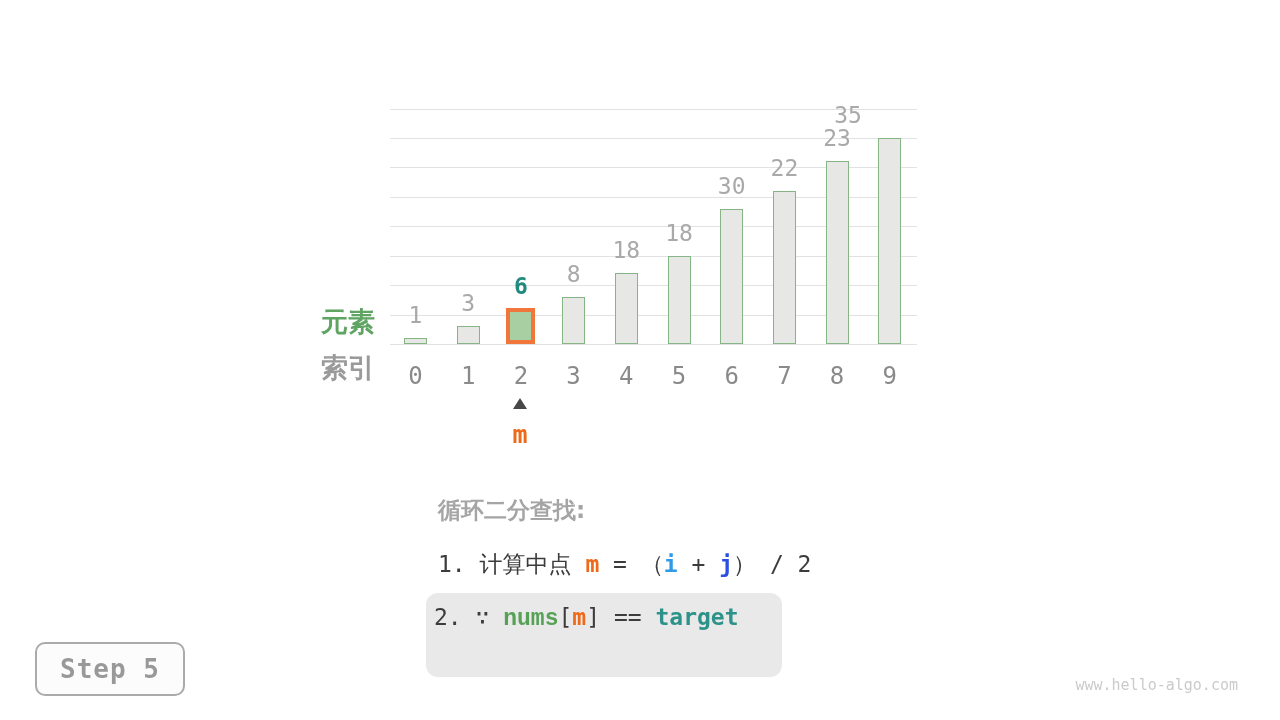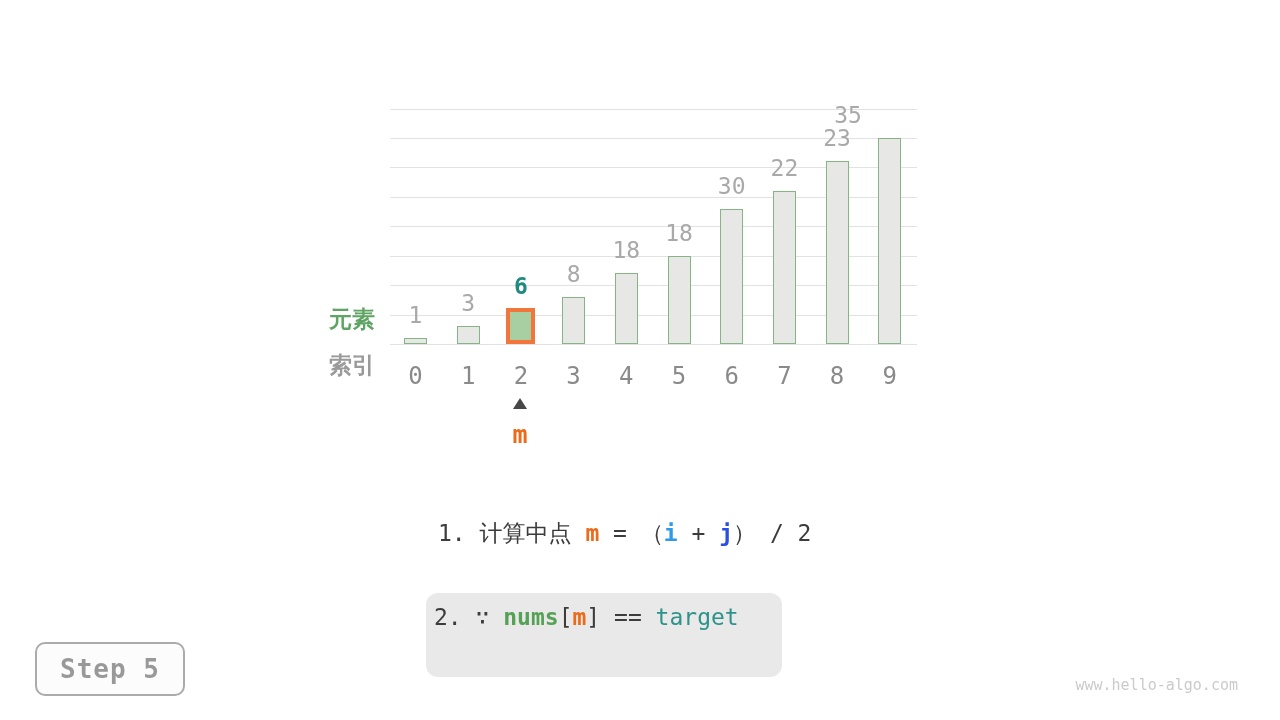--- a/index.html
+++ b/index.html
@@ -17,21 +17,21 @@
     position:absolute;width:60px;text-align:center;
     font-family:"DejaVu Sans Mono","Liberation Mono",monospace;
     font-size:23px;color:var(--gray-value);
   }
   .val-highlight{color:var(--teal-value);font-weight:bold;}
   .idx-label{
     position:absolute;width:60px;text-align:center;
     font-family:"DejaVu Sans Mono","Liberation Mono",monospace;
     font-size:24px;color:var(--gray-index);
   }
-  .axis-label{position:absolute;width:80px;text-align:right;font-size:23px;font-weight:700;}
+  .axis-label{position:absolute;width:80px;text-align:right;font-size:27px;font-weight:700;}
   .axis-label-y{color:var(--green-label);}
   .axis-label-x{color:var(--gray-label);}
 
   
   .pointer-arrow{
     position:absolute;width:0;height:0;
     border-left:7px solid transparent;border-right:7px solid transparent;
     border-bottom:11px solid #474747;
   }
   .pointer-label{
@@ -44,22 +44,22 @@
   .desc-heading{position:absolute;font-size:23px;font-weight:700;color:var(--gray-heading);}
   .desc-line{
     position:absolute;font-size:23px;color:var(--text-dark);white-space:pre;
     font-family:"DejaVu Sans Mono","Liberation Mono","DejaVu Sans",sans-serif;
   }
   .desc-box{position:absolute;background:var(--box-bg);border-radius:12px;}
   .tok-plain{color:var(--text-dark);}
   .tok-m{color:var(--orange);font-weight:bold;}
   .tok-i{color:var(--blue-i);font-weight:bold;}
   .tok-j{color:var(--blue-j);font-weight:bold;}
-  .tok-nums{color:var(--green-nums);font-weight:bold;}
-  .tok-target{color:var(--teal-target);font-weight:normal;}
+  .tok-nums{color:var(--green-nums);font-weight:bold;font-family:Liberation Mono, monospace;}
+  .tok-target{color:var(--teal-target);font-weight:bold;}
 
   
   .step-badge{
     position:absolute;left:35px;top:642px;width:146px;height:50px;
     background:#fcfcfc;border:2px solid var(--badge-border);border-radius:10px;
     display:flex;align-items:center;justify-content:center;
   }
   .step-badge-text{
     font-family:"DejaVu Sans Mono","Liberation Mono",monospace;
     font-size:26px;font-weight:bold;color:var(--badge-text);letter-spacing:1px;
@@ -126,22 +126,23 @@
         <div class="idx-label" style="left: 859.8px; top: 362px;">9</div>
       </div>
 
     <div class="axis-label axis-label-y abs" style="left:295px;top:304px;">元素</div>
     <div class="axis-label axis-label-x abs" style="left:295px;top:350px;">索引</div>
   </div>
 
   <div class="pointer-arrow" style="left:513px;top:398px;"></div>
   <div class="pointer-label" style="left:500px;top:420px;">m</div>
 
+  <div class="desc-heading" style="left:438px;top:495px;">循环二分查找:</div>
 
-  <div class="desc-line" style="left:438px;top:518px;"><span class="tok-plain">1. 计算中点 </span><span class="tok-m">m</span><span class="tok-plain"> = </span><span class="tok-plain">（</span><span class="tok-i">i</span><span class="tok-plain"> + </span><span class="tok-j">j</span><span class="tok-plain">）</span><span class="tok-plain"> / 2</span></div>
+  <div class="desc-line" style="left:438px;top:549px;"><span class="tok-plain">1. 计算中点 </span><span class="tok-m">m</span><span class="tok-plain"> = </span><span class="tok-plain">（</span><span class="tok-i">i</span><span class="tok-plain"> + </span><span class="tok-j">j</span><span class="tok-plain">）</span><span class="tok-plain"> / 2</span></div>
 
   <div class="desc-box" style="left:426px;top:593px;width:356px;height:84px;">
     <div class="desc-line" style="left:8px;top:11px;"><span class="tok-plain">2. ∵ </span><span class="tok-nums">nums</span><span class="tok-plain">[</span><span class="tok-m">m</span><span class="tok-plain">] == </span><span class="tok-target">target</span></div>
   </div>
 
   <div class="step-badge">
     <span class="step-badge-text">Step 5</span>
   </div>
 
   <div class="watermark">www.hello-algo.com</div>

